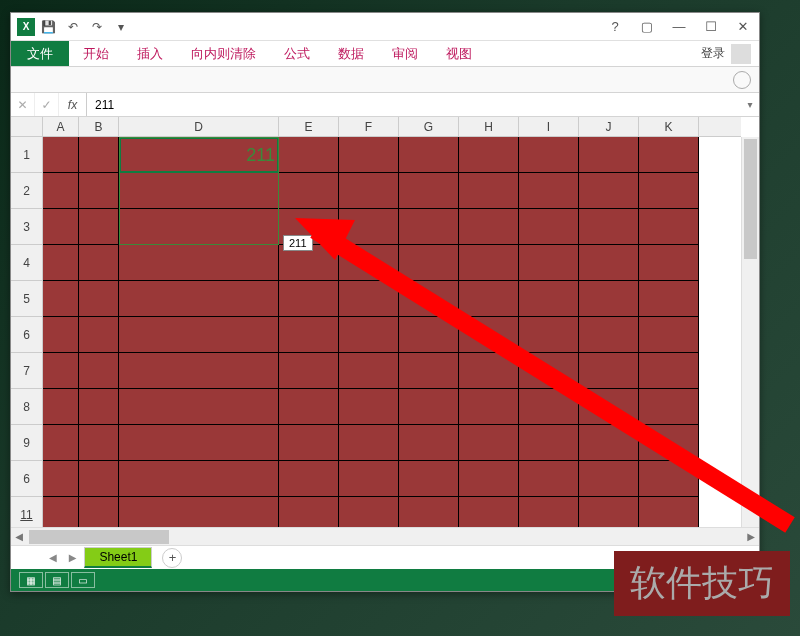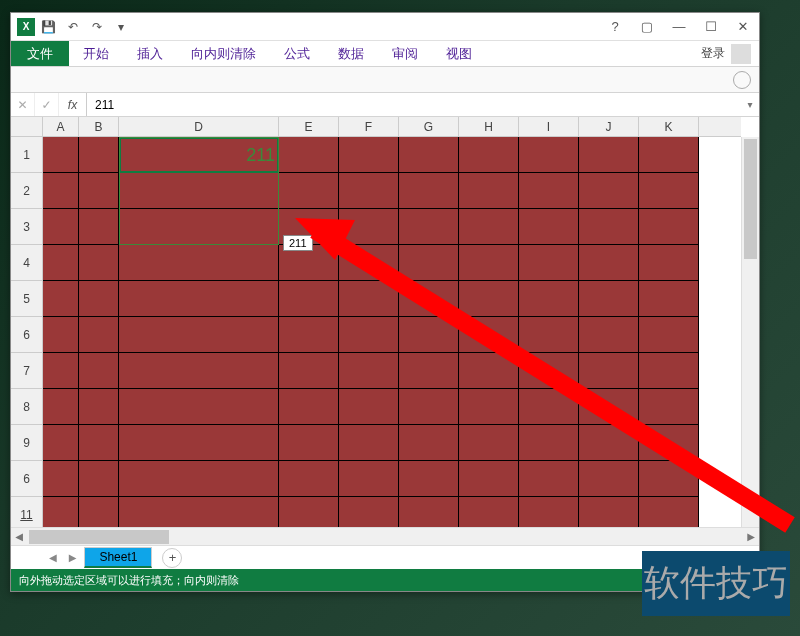--- a/index.html
+++ b/index.html
@@ -8,21 +8,21 @@
 .excel-window { position: absolute; left: 10px; top: 12px; width: 750px; height: 580px; background: #fff; border: 1.5px solid #888; box-shadow: 0 2px 8px rgba(0,0,0,0.4); display: flex; flex-direction: column; }
 .title-bar { height: 28px; background: #fff; display: flex; align-items: center; position: relative; border-bottom: 1px solid #e0e0e0; }
 .title-left { display: flex; align-items: center; gap: 4px; padding-left: 6px; }
 .excel-icon { width: 18px; height: 18px; background: #107c41; color: #fff; font-size: 10px; font-weight: bold; display: flex; align-items: center; justify-content: center; }
 .qat-btn { width: 20px; height: 20px; display: flex; align-items: center; justify-content: center; color: #555; font-size: 12px; cursor: pointer; }
 .title-text { position: absolute; left: 50%; transform: translateX(-50%); font-size: 12px; color: #444; }
 .win-controls { margin-left: auto; display: flex; }
 .win-btn { width: 32px; height: 24px; display: flex; align-items: center; justify-content: center; font-size: 13px; color: #555; cursor: pointer; }
 .ribbon-tabs { height: 26px; background: #fff; display: flex; align-items: stretch; border-bottom: 1px solid #d4d4d4; }
 .tab-file { background: #107c41; color: #fff; padding: 0 16px; font-size: 13px; display: flex; align-items: center; cursor: pointer; }
-.tab { padding: 0 14px; font-size: 13px; color: #4c1d95; display: flex; align-items: center; cursor: pointer; }
+.tab { padding: 0 14px; font-size: 13px; color: #be185d; display: flex; align-items: center; cursor: pointer; }
 .tab-right { margin-left: auto; display: flex; align-items: center; gap: 6px; padding-right: 8px; }
 .ribbon-spacer { height: 26px; background:#f9f9f9; border-bottom:1px solid #d4d4d4; position:relative; }
 .smiley { position:absolute; right:8px; top:4px; width:18px; height:18px; border:1.5px solid #aaa; border-radius:50%; }
 .formula-bar { height: 24px; display: flex; align-items: stretch; border-bottom: 1px solid #d4d4d4; }
 .name-box { width: 90px; border-right: 1px solid #ccc; display:flex; align-items:center; padding-left:8px; font-size:12px; position:relative; }
 .name-drop { position:absolute; right:4px; font-size:9px; color:#777; }
 .fb-btn { width:24px; display:flex; align-items:center; justify-content:center; color:#aaa; font-size:12px; border-right:1px solid #eee; }
 .fx-label { width:28px; display:flex; align-items:center; justify-content:center; font-style:italic; font-size:12px; color:#555; border-right:1px solid #ccc; }
 .formula-input { flex:1; padding-left:8px; font-size:12px; display:flex; align-items:center; }
 .fb-expand { width:18px; display:flex; align-items:center; justify-content:center; color:#777; font-size:10px; }
@@ -40,27 +40,27 @@
 .drag-selection { position:absolute; border:1.5px solid #3a8a3a; background:transparent; pointer-events:none; z-index:3; }
 .cell-value { position:absolute; font-size:18px; color:#3a8a3a; display:flex; align-items:center; justify-content:flex-end; padding-right:4px; z-index:4; }
 .drag-tooltip { position:absolute; background:#fff; border:1px solid #888; font-size:11px; padding:1px 5px; z-index:5; }
 .hscroll-bar { height:18px; background:#f0f0f0; border-top:1px solid #ddd; display:flex; align-items:center; }
 .hscroll-left { width:16px; text-align:center; font-size:10px; color:#777; }
 .hscroll-track { flex:1; height:14px; position:relative; margin:0 2px; }
 .hscroll-thumb { position:absolute; left:0; width:140px; top:0; bottom:0; background:#c8c8c8; }
 .hscroll-right { width:16px; text-align:center; font-size:10px; color:#777; }
 .sheet-tabs { height:24px; background:#fff; border-top:1px solid #ddd; display:flex; align-items:center; padding-left:34px; gap:4px; }
 .sheet-nav { font-size:10px; color:#888; padding:0 4px; cursor:pointer; }
-.sheet-tab { padding:2px 14px; font-size:12px; border:1px solid #ccc; border-bottom:2px solid #107c41; background:#0ea5e9; cursor:pointer; }
+.sheet-tab { padding:2px 14px; font-size:12px; border:1px solid #ccc; border-bottom:2px solid #107c41; background:#84cc16; cursor:pointer; }
 .sheet-add { width:20px; height:20px; border:1px solid #ccc; border-radius:50%; display:flex; align-items:center; justify-content:center; font-size:13px; color:#555; cursor:pointer; margin-left:6px; }
 .status-bar { height:22px; background:#107c41; color:#fff; display:flex; align-items:center; font-size:11px; padding:0 8px; }
 .status-text { flex:1; }
 .view-btns { display:flex; gap:2px; }
 .view-btn { width:24px; height:16px; border:1px solid rgba(255,255,255,0.5); display:flex; align-items:center; justify-content:center; font-size:10px; cursor:pointer; }
-.watermark { position:absolute; right:10px; bottom:20px; background:#0c4a6e; padding:8px 2px; font-size:36px; color:#aaa; font-weight:300; z-index:20; }
+.watermark { position:absolute; right:10px; bottom:20px; background:#7f1d1d; padding:8px 16px; font-size:36px; color:#aaa; font-weight:300; z-index:20; }
 .arrow-svg { position:absolute; left:0; top:0; width:800px; height:636px; pointer-events:none; z-index:15; }
 .login-text { font-size:12px; color:#444; cursor:pointer; }
 .user-icon { width:20px; height:20px; background:#ddd; }
 </style>
 </head>
 <body>
 
 <div class="bg-game"></div>
 
 <div class="excel-window">
@@ -271,21 +271,20 @@
   </div>
 
   <div class="sheet-tabs">
     <span class="sheet-nav">◀</span>
     <span class="sheet-nav">▶</span>
     <div class="sheet-tab">Sheet1</div>
     <div class="sheet-add">+</div>
   </div>
 
   <div class="status-bar">
-    <div class="status-text">向外拖动选定区域可以进行填充；向内则清除</div>
     <div class="view-btns">
       <div class="view-btn">▦</div>
       <div class="view-btn">▤</div>
       <div class="view-btn">▭</div>
     </div>
   </div>
 
 </div>
 
 <svg class="arrow-svg">

